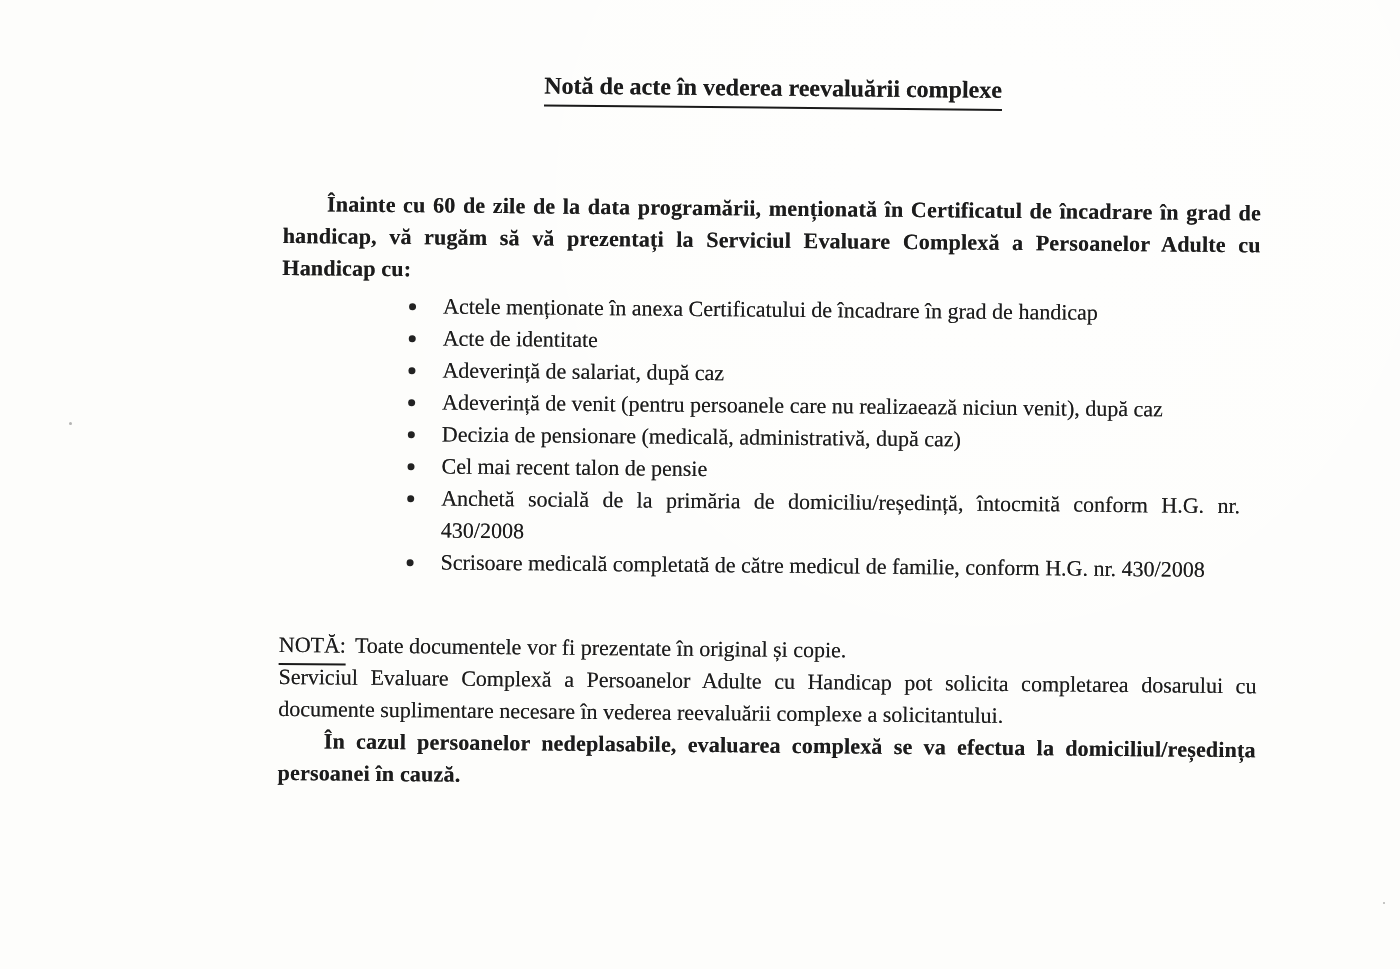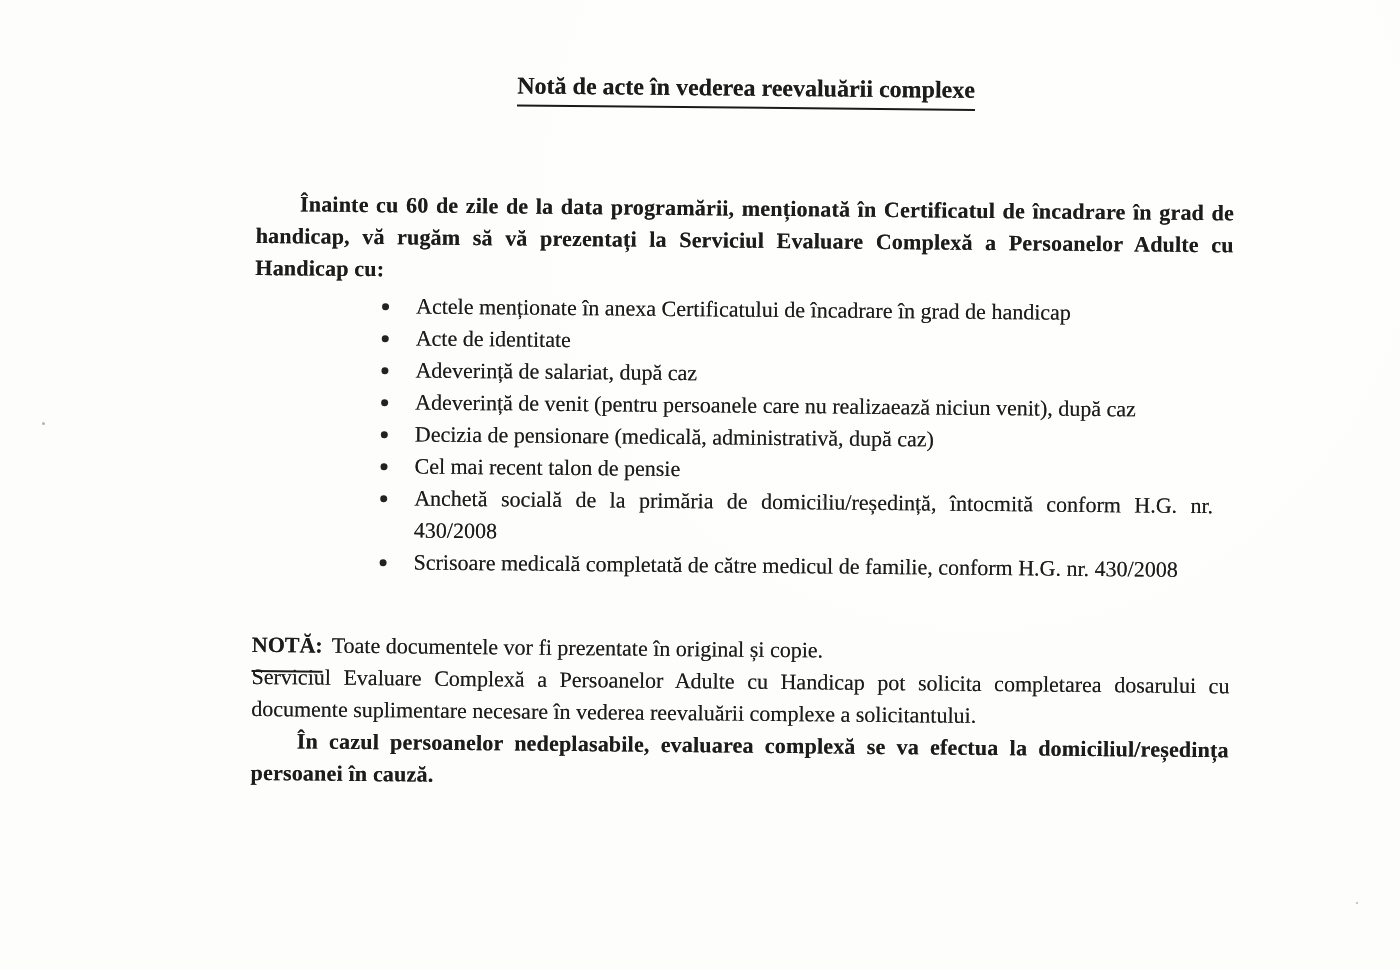--- a/index.html
+++ b/index.html
@@ -14,20 +14,21 @@
     font-family: "Liberation Serif", "DejaVu Serif", serif;
     color: #1c1c1c;
     position: relative;
   }
   .page {
     position: absolute;
     inset: 0;
     background:
       radial-gradient(circle at 70% 20%, rgba(255,255,255,0.6), rgba(250,250,246,0) 60%),
       #fdfdfb;
+    margin-left: 27px;
   }
   .sheet {
     position: absolute;
     left: 258px;
     top: 0;
     width: 978px;
     transform: rotate(0.55deg);
     transform-origin: 0 0;
     font-size: 22px;
     line-height: 32px;
@@ -71,23 +72,23 @@
     width: 7px;
     height: 7px;
     border-radius: 50%;
     background: #222;
   }
   .note-line {
     margin: 52px 0 0 0;
     text-align: left;
   }
   .note-label {
-    font-weight: bold;
+    font-weight: normal;
     border-bottom: 2px solid #1a1a1a;
-    padding-bottom: 13px;
+    padding-bottom: 6px;
     margin-right: 9px;
   }
   .note-body {
     margin: 0;
     text-align: justify;
   }
   .closing {
     margin: 0;
     font-weight: bold;
     text-align: justify;

